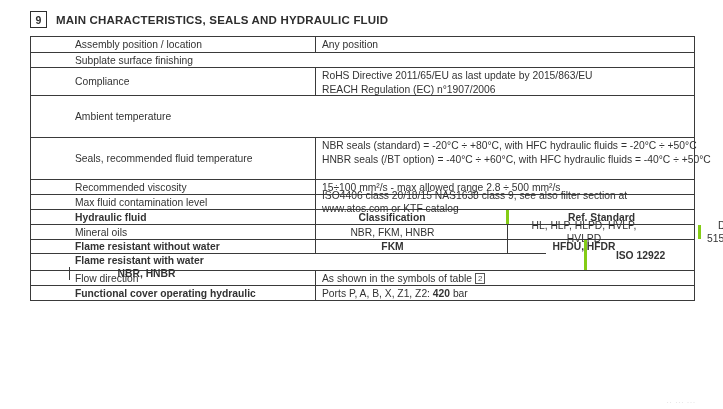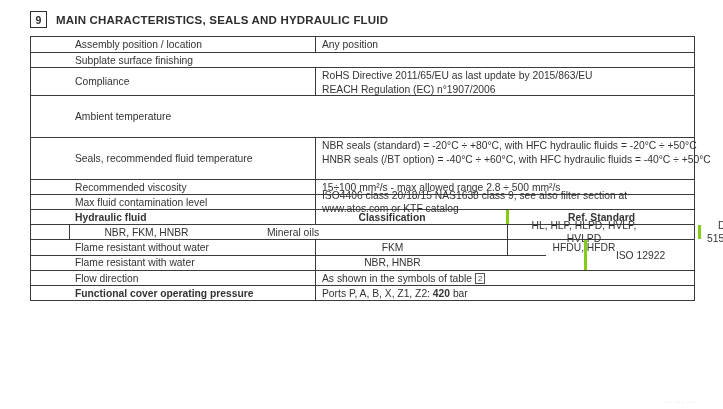--- a/index.html
+++ b/index.html
@@ -27,21 +27,21 @@
   .val.multi { display: block; padding-top: 1px; }
   .ln { line-height: 13.6px; white-space: nowrap; }
   .b { font-weight: bold; }
 
   
   .fc2 { width: 154px; flex: none; border-left: 1px solid #3a3a3a; display: flex; align-items: center; justify-content: center; text-align: center; }
   .fc3 { width: 153px; flex: none; border-left: 1px solid #3a3a3a; display: flex; align-items: center; justify-content: center; text-align: center; }
   .fc4 { flex: 1; border-left: 3px solid #84cc16; display: flex; align-items: center; justify-content: center; text-align: right; }
   .flameleft { width: 515px; flex: none; display: flex; flex-direction: column; }
   .subrow { display: flex; flex: 1; align-items: stretch; }
-  .subrow + .subrow { border-top: 1px solid #3a3a3a; }
+  .subrow + .subrow { border-top: 1px solid #3a3a3a; flex-direction: column; }
 
   .tblref {
     display: inline-block; border: 1px solid #555; color: #555;
     font-size: 8px; line-height: 9px; padding: 0 2px; margin-left: 3px;
     vertical-align: 1px;
   }
   .footer-mark {
     position: absolute; right: 27px; bottom: 4px;
     font-size: 6px; color: #b0b0b0; letter-spacing: 1px;
   }
@@ -98,27 +98,27 @@
       <div class="c val">ISO4406 class 20/18/15 NAS1638 class 9, see also filter section at www.atos.com or KTF catalog</div>
     </div>
 
     <div class="row h16">
       <div class="c label b">Hydraulic fluid</div>
       <div class="c fc3 b">Classification</div>
       <div class="c fc4 b">Ref. Standard</div>
     </div>
 
     <div class="row h16">
+      <div class="c label">Mineral oils</div>
       <div class="c fc2">NBR, FKM, HNBR</div>
-      <div class="c label">Mineral oils</div>
       <div class="c fc3">HL, HLP, HLPD, HVLP, HVLPD</div>
       <div class="c fc4">DIN 51524</div>
     </div>
 
-    <div class="row" style="height:31px;">
+    <div class="row" style="height:31px;font-weight:bold;">
       <div class="flameleft">
         <div class="subrow">
           <div class="c label">Flame resistant without water</div>
           <div class="c fc2">FKM</div>
           <div class="c fc3">HFDU, HFDR</div>
         </div>
         <div class="subrow">
           <div class="c label">Flame resistant with water</div>
           <div class="c fc2">NBR, HNBR</div>
         </div>
@@ -128,21 +128,21 @@
 
     <div class="row h16">
       <div class="c label">Flow direction</div>
       <div class="c val">
         <span>As shown in the symbols of table</span>
         <span class="tblref">2</span>
       </div>
     </div>
 
     <div class="row h16">
-      <div class="c label b">Functional cover operating pressure</div>
+      <div class="c label b">Functional cover operating hydraulic</div>
       <div class="c val">
         <span style="white-space:pre;">Ports P, A, B, X, Z1, Z2: </span>
         <span class="b">420</span>
         <span style="white-space:pre;"> bar</span>
       </div>
     </div>
 
   </div>
 
   <div class="footer-mark">·· ··· ···</div>

